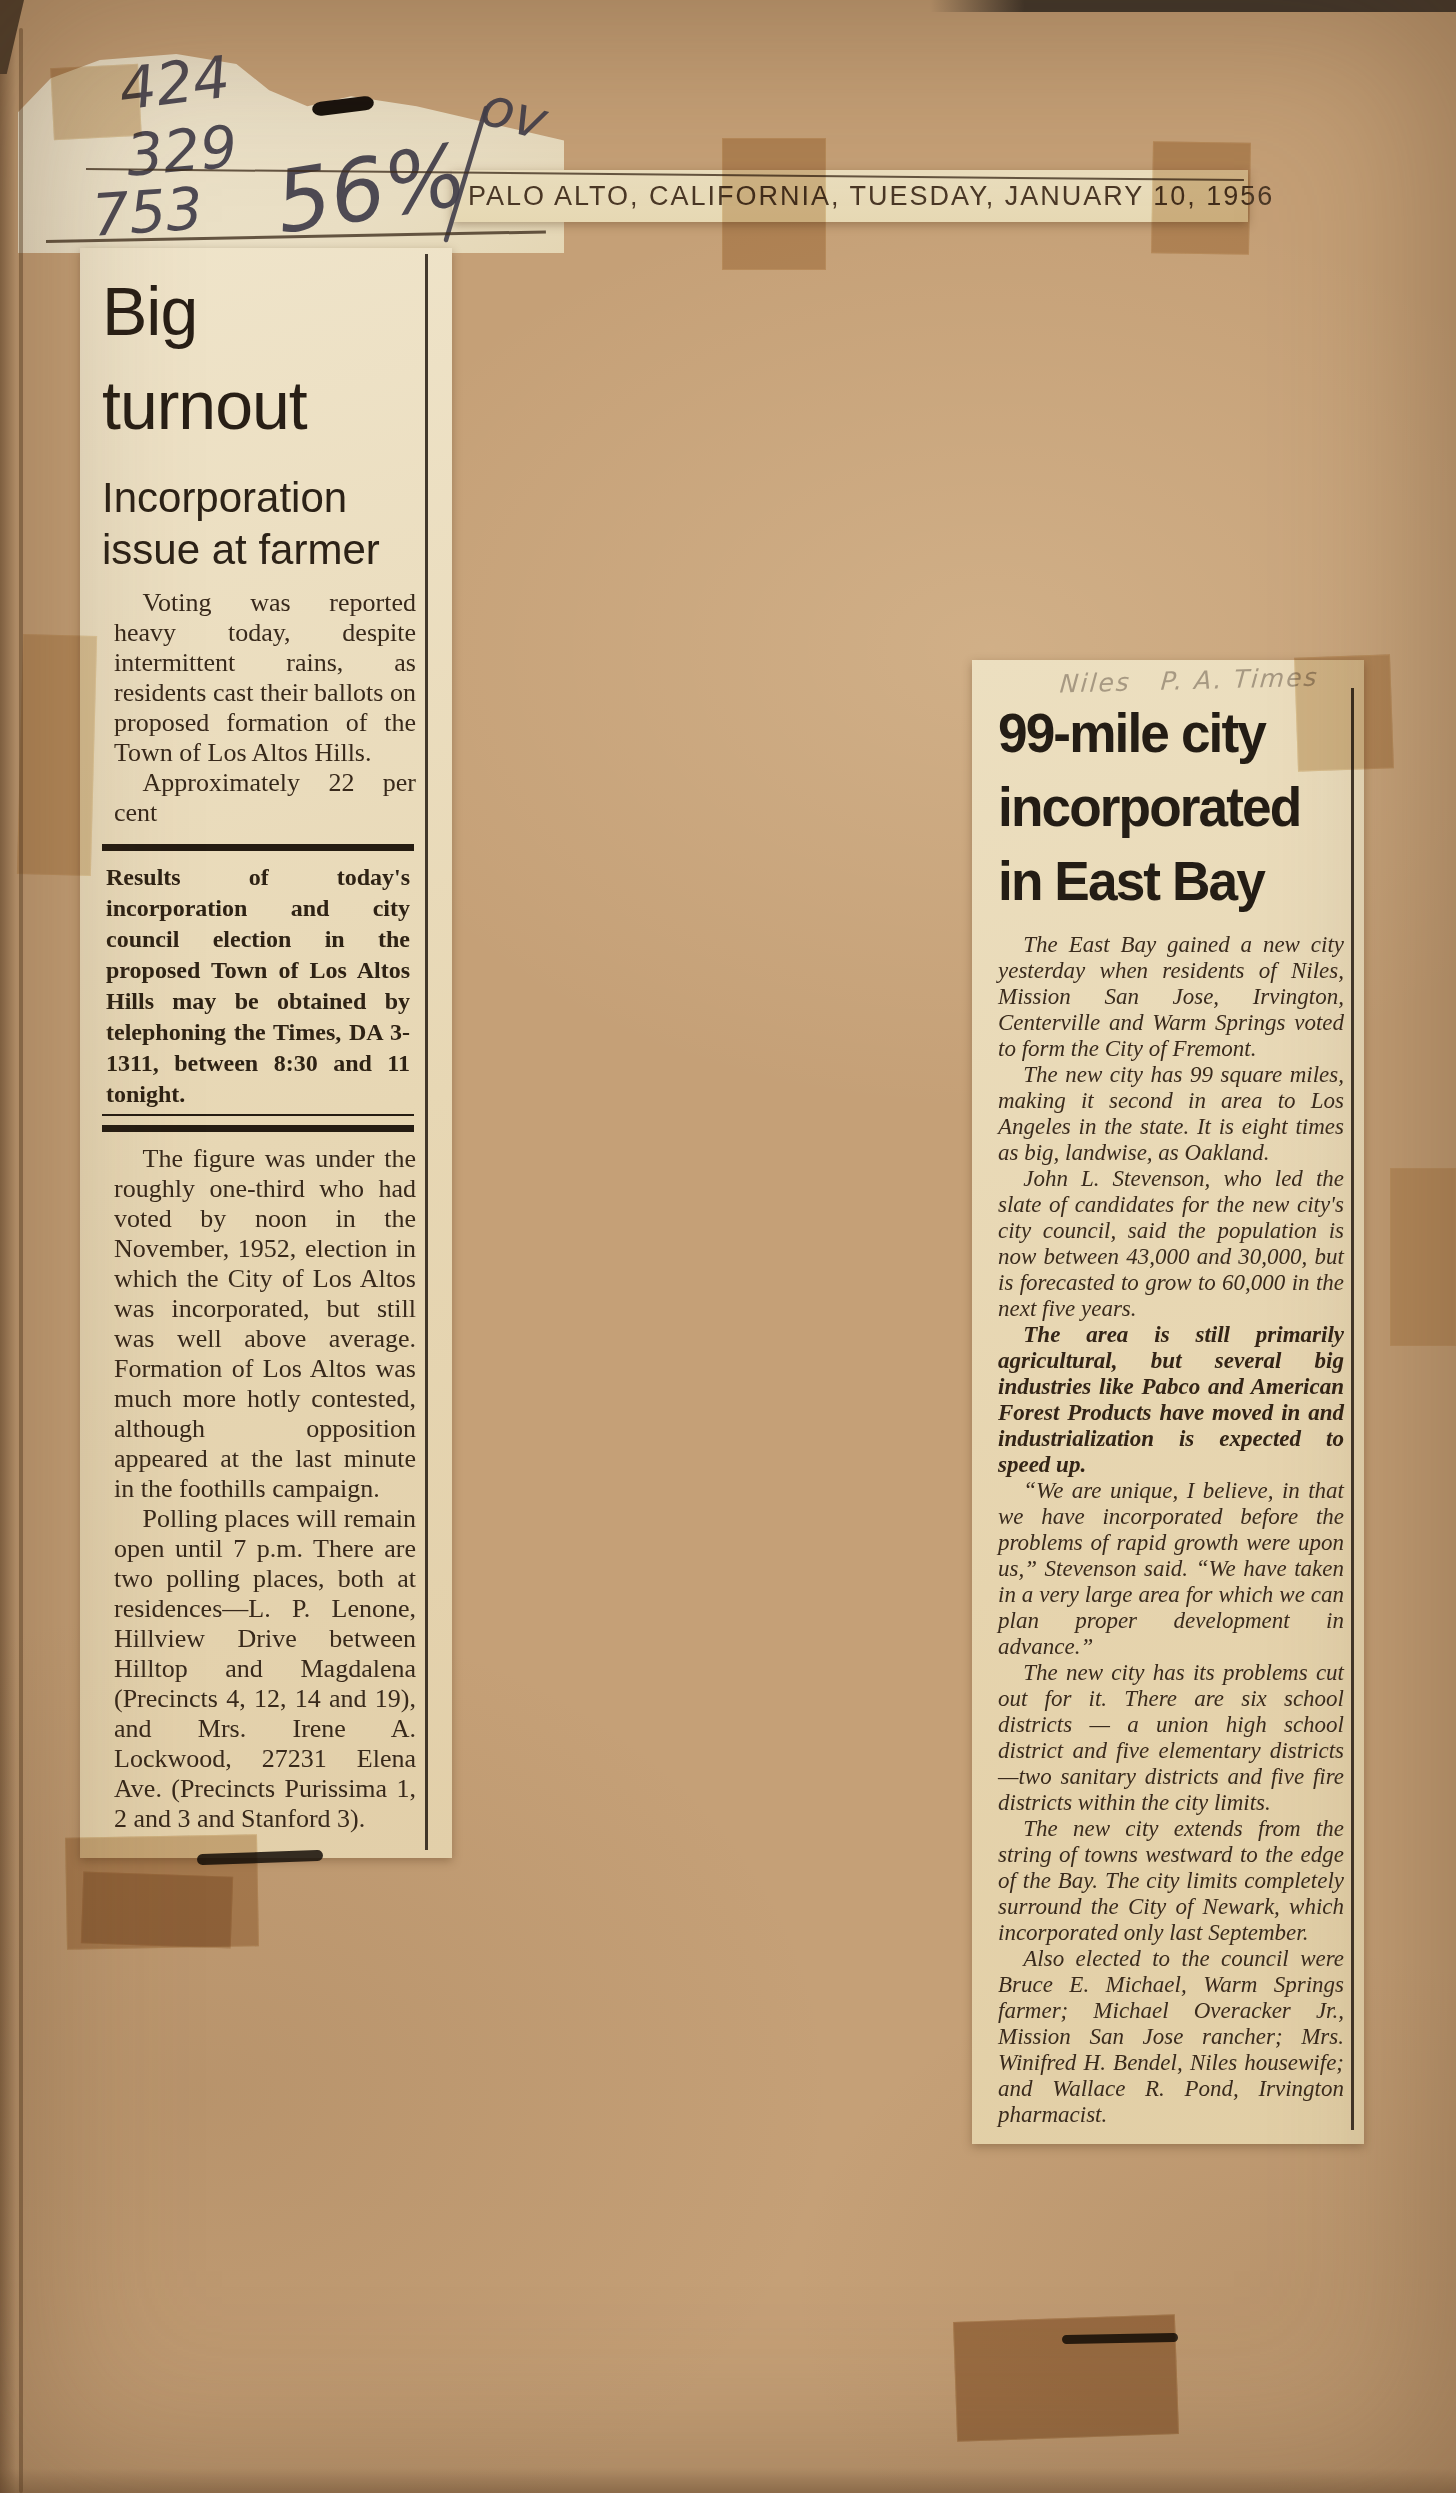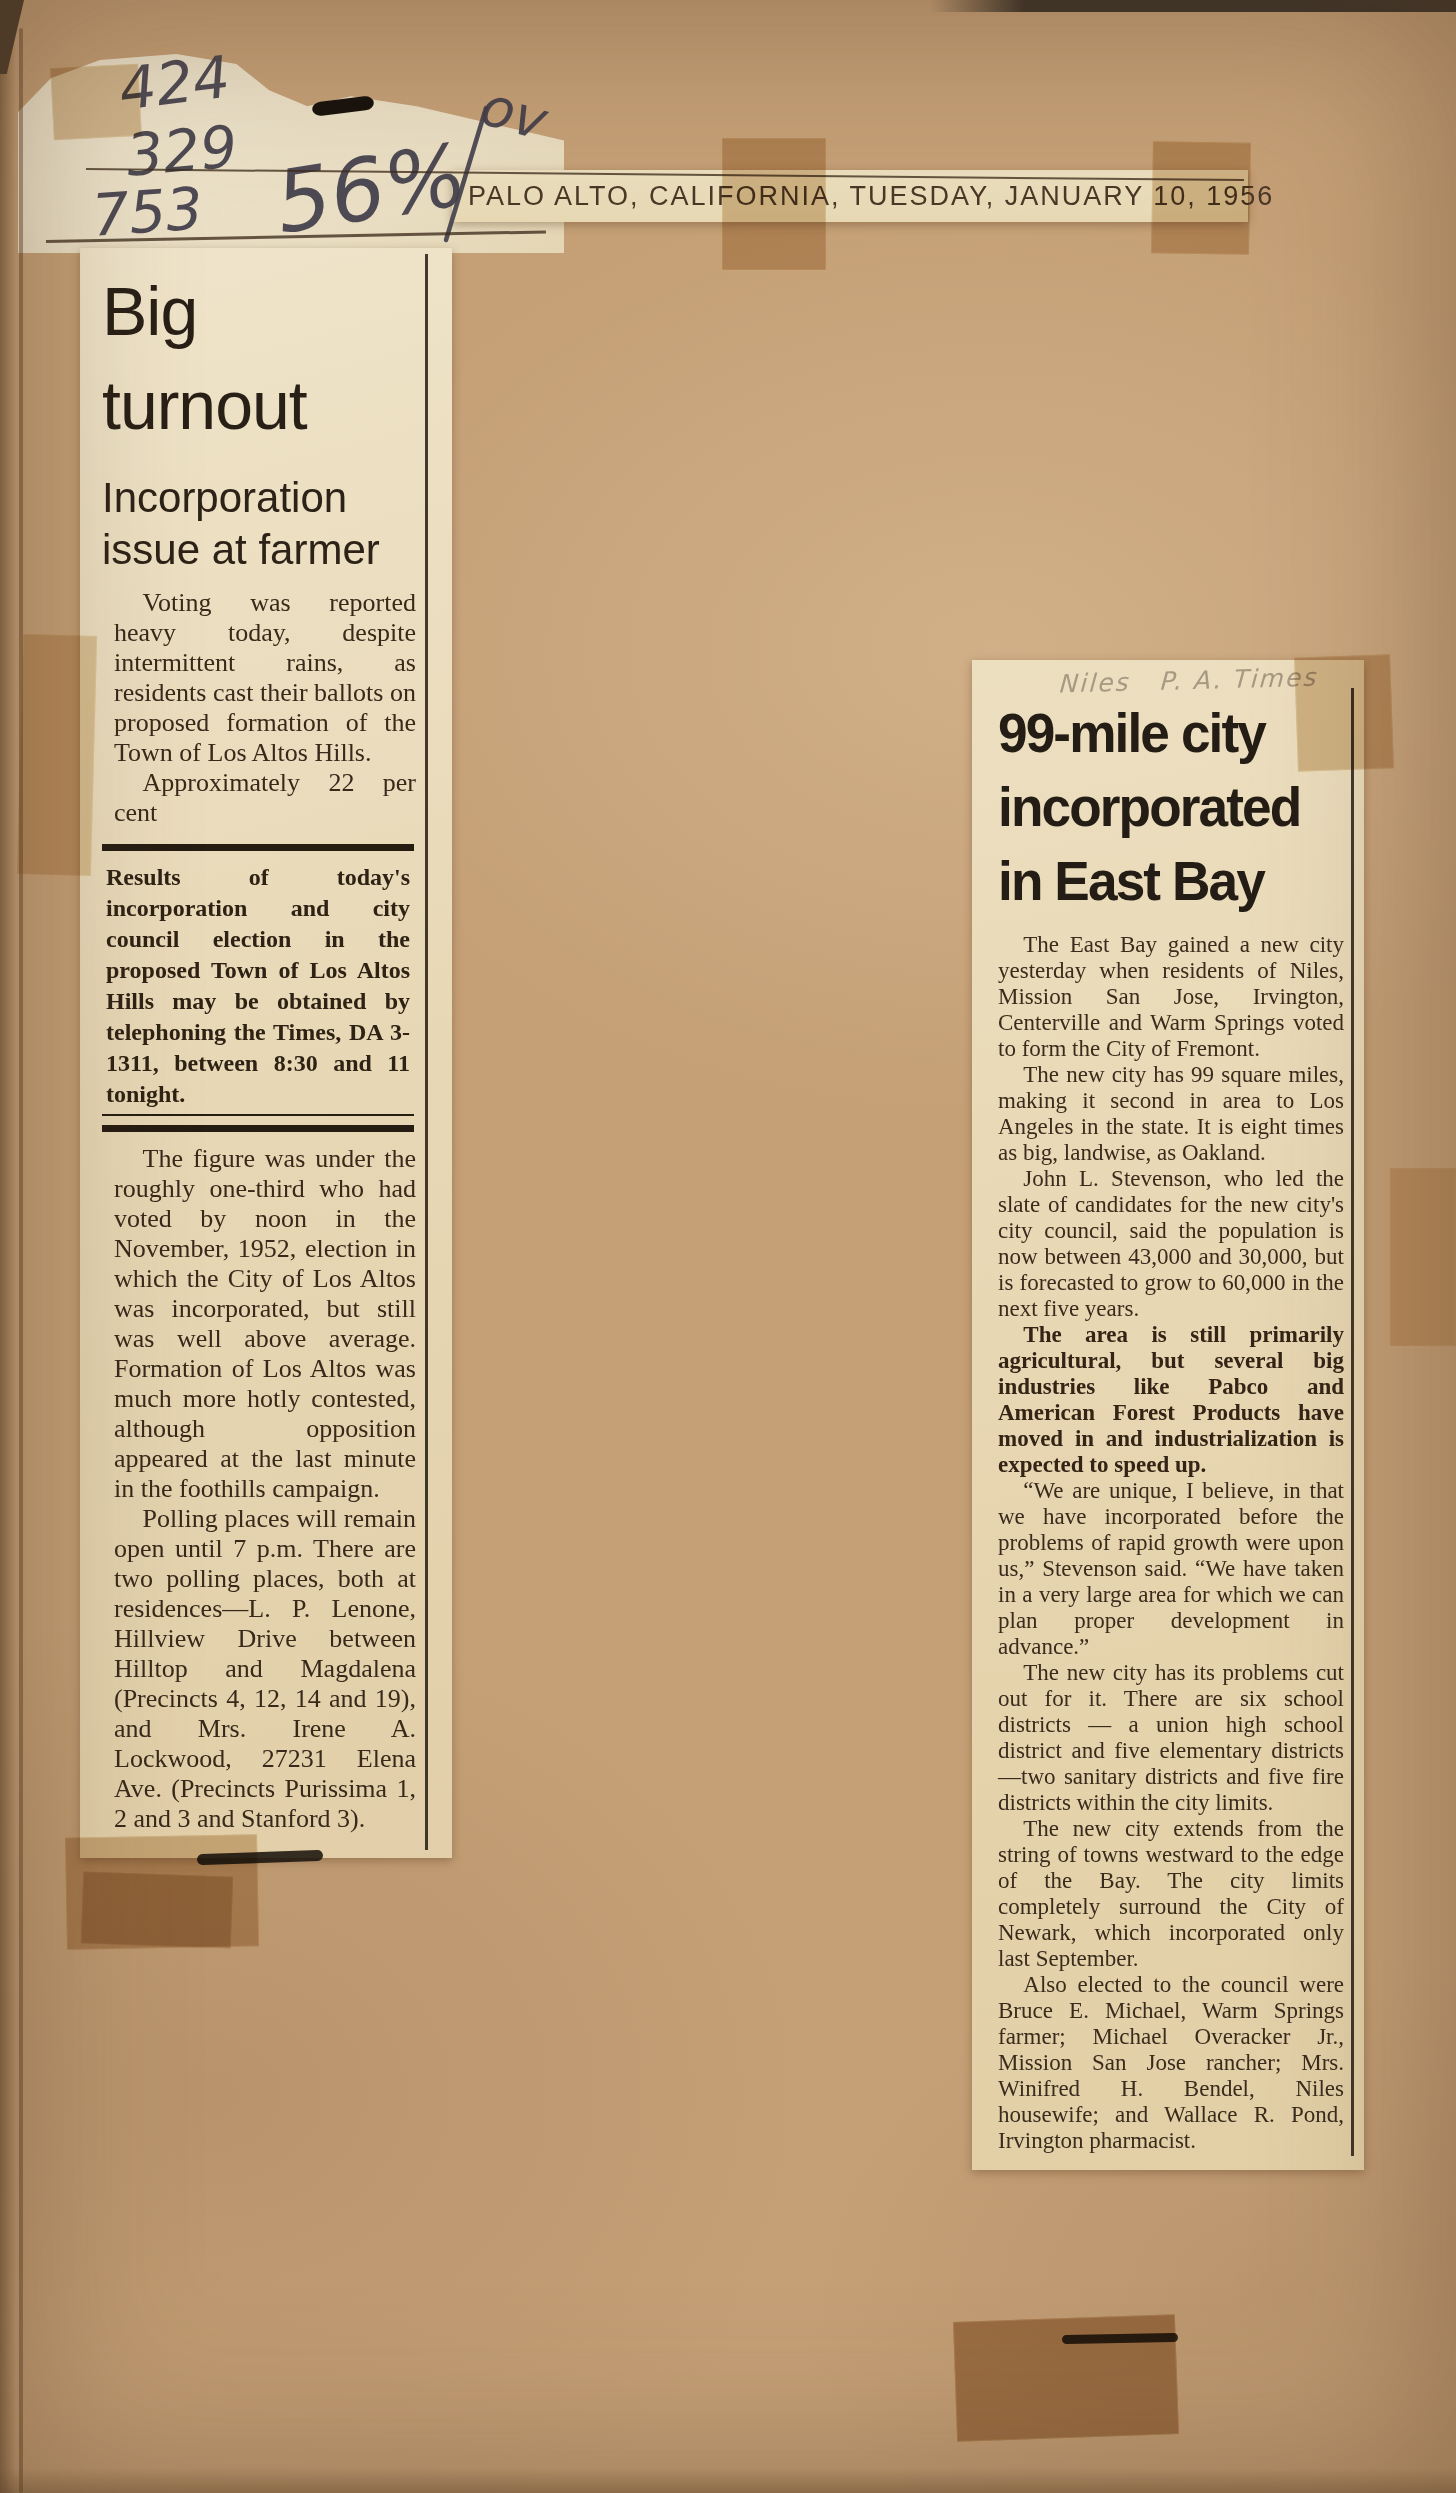--- a/index.html
+++ b/index.html
@@ -93,21 +93,21 @@
   .smudge-l{left:197px;top:1852px;width:126px;height:11px;transform:rotate(-2deg);}
   .smudge-r{left:1062px;top:2334px;width:116px;height:9px;transform:rotate(-1deg);}
   
   .right-clip{left:972px;top:660px;width:392px;z-index:2;padding:36px 20px 16px 26px;
     background:linear-gradient(170deg,#ecdfc0,#e6d4ae 60%,#e2cfa6);}
   .right-clip .col-rule{top:28px;bottom:14px;right:10px;}
   .rh1{font-family:"Liberation Sans",sans-serif;font-weight:700;color:#241d15;
     font-size:56px;line-height:74px;letter-spacing:-2px;margin:0 0 14px;
     transform:scaleX(.95);transform-origin:left top;}
   .rh1 span{display:block;}
-  .body-r p{font-size:23px;line-height:26px;color:#3a2b1d;text-align:justify;margin:0;text-indent:1.1em;}
+  .body-r p{font-size:23px;line-height:26px;color:#3a2b1d;text-align:justify;margin:0;text-indent:1.1em;font-style:italic;}
   .body-r p.bold{font-weight:bold;color:#33241636;color:#332416;}
   .pencil{position:absolute;left:88px;top:6px;z-index:3;
     font-family:"DejaVu Sans",sans-serif;font-style:italic;font-size:25px;
     color:#6f6152;opacity:.55;letter-spacing:2px;white-space:pre;
     transform:rotate(-1.5deg) skewX(-6deg);}
 </style>
 </head>
 <body>
 
 <div class="page">

